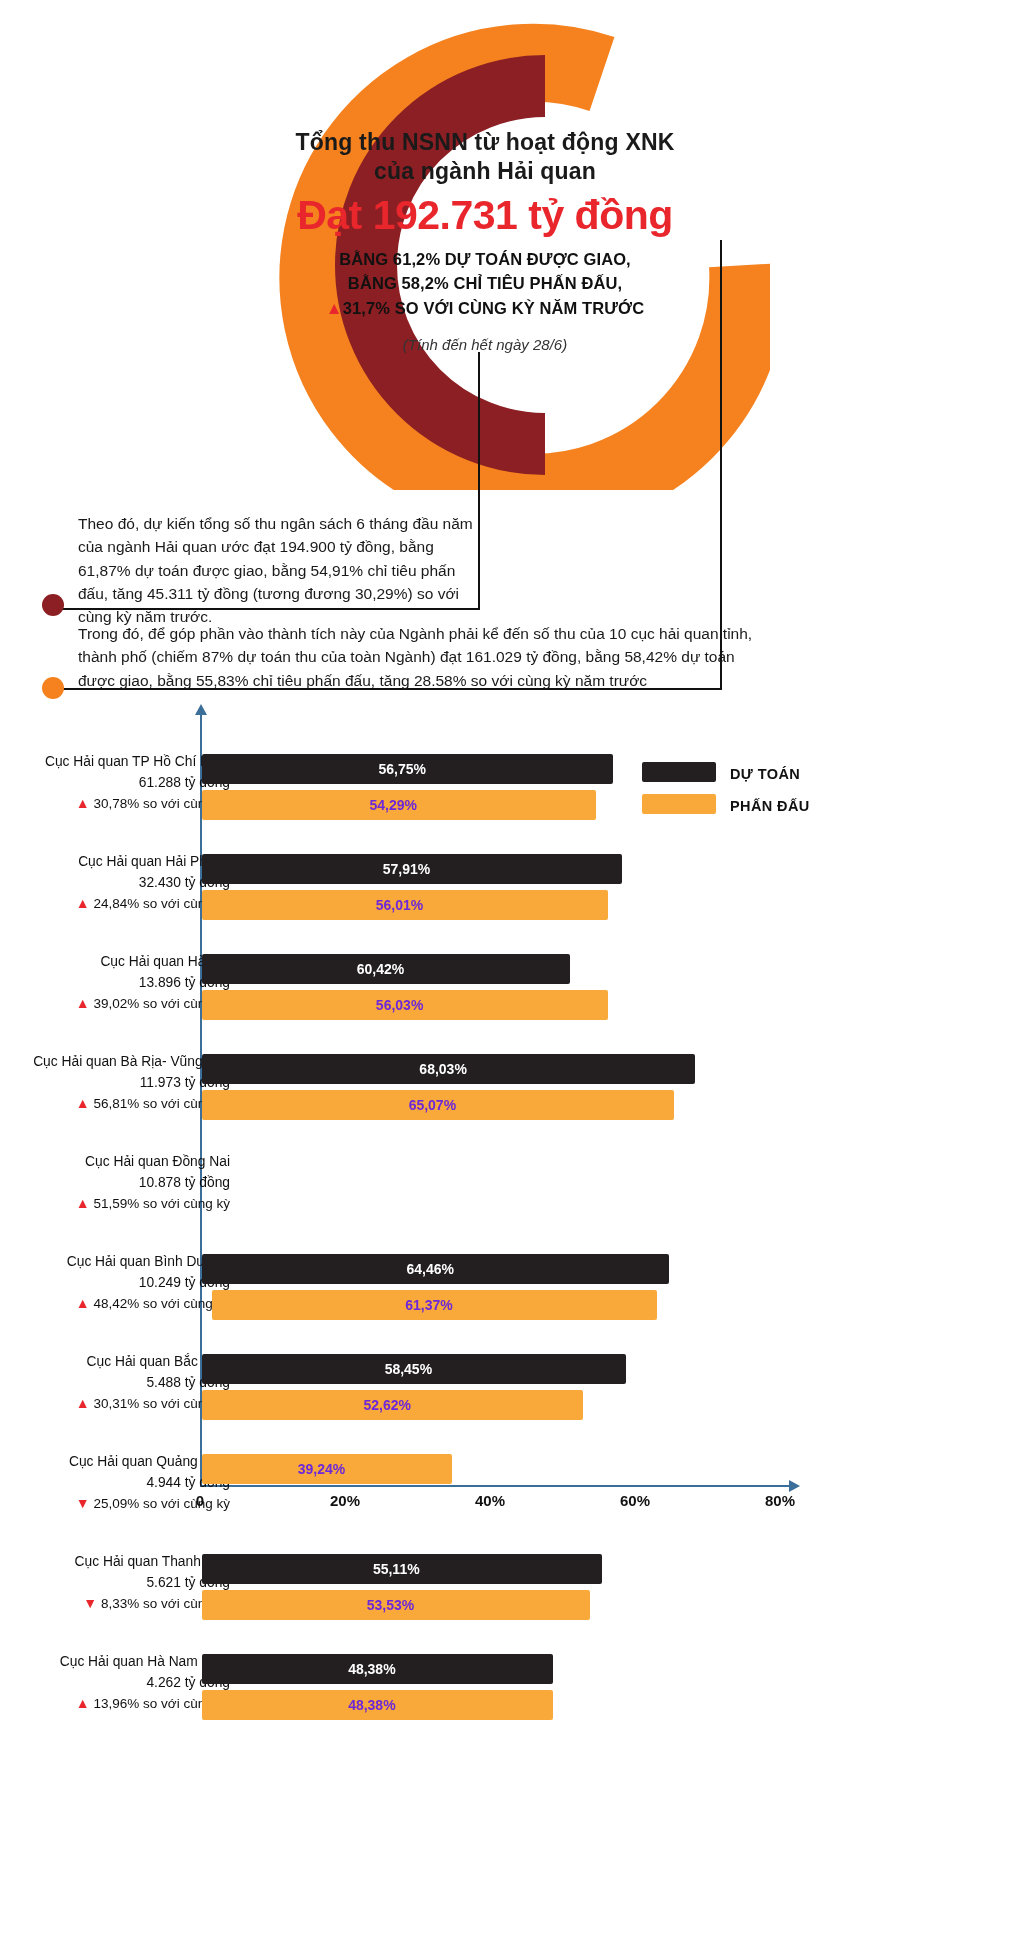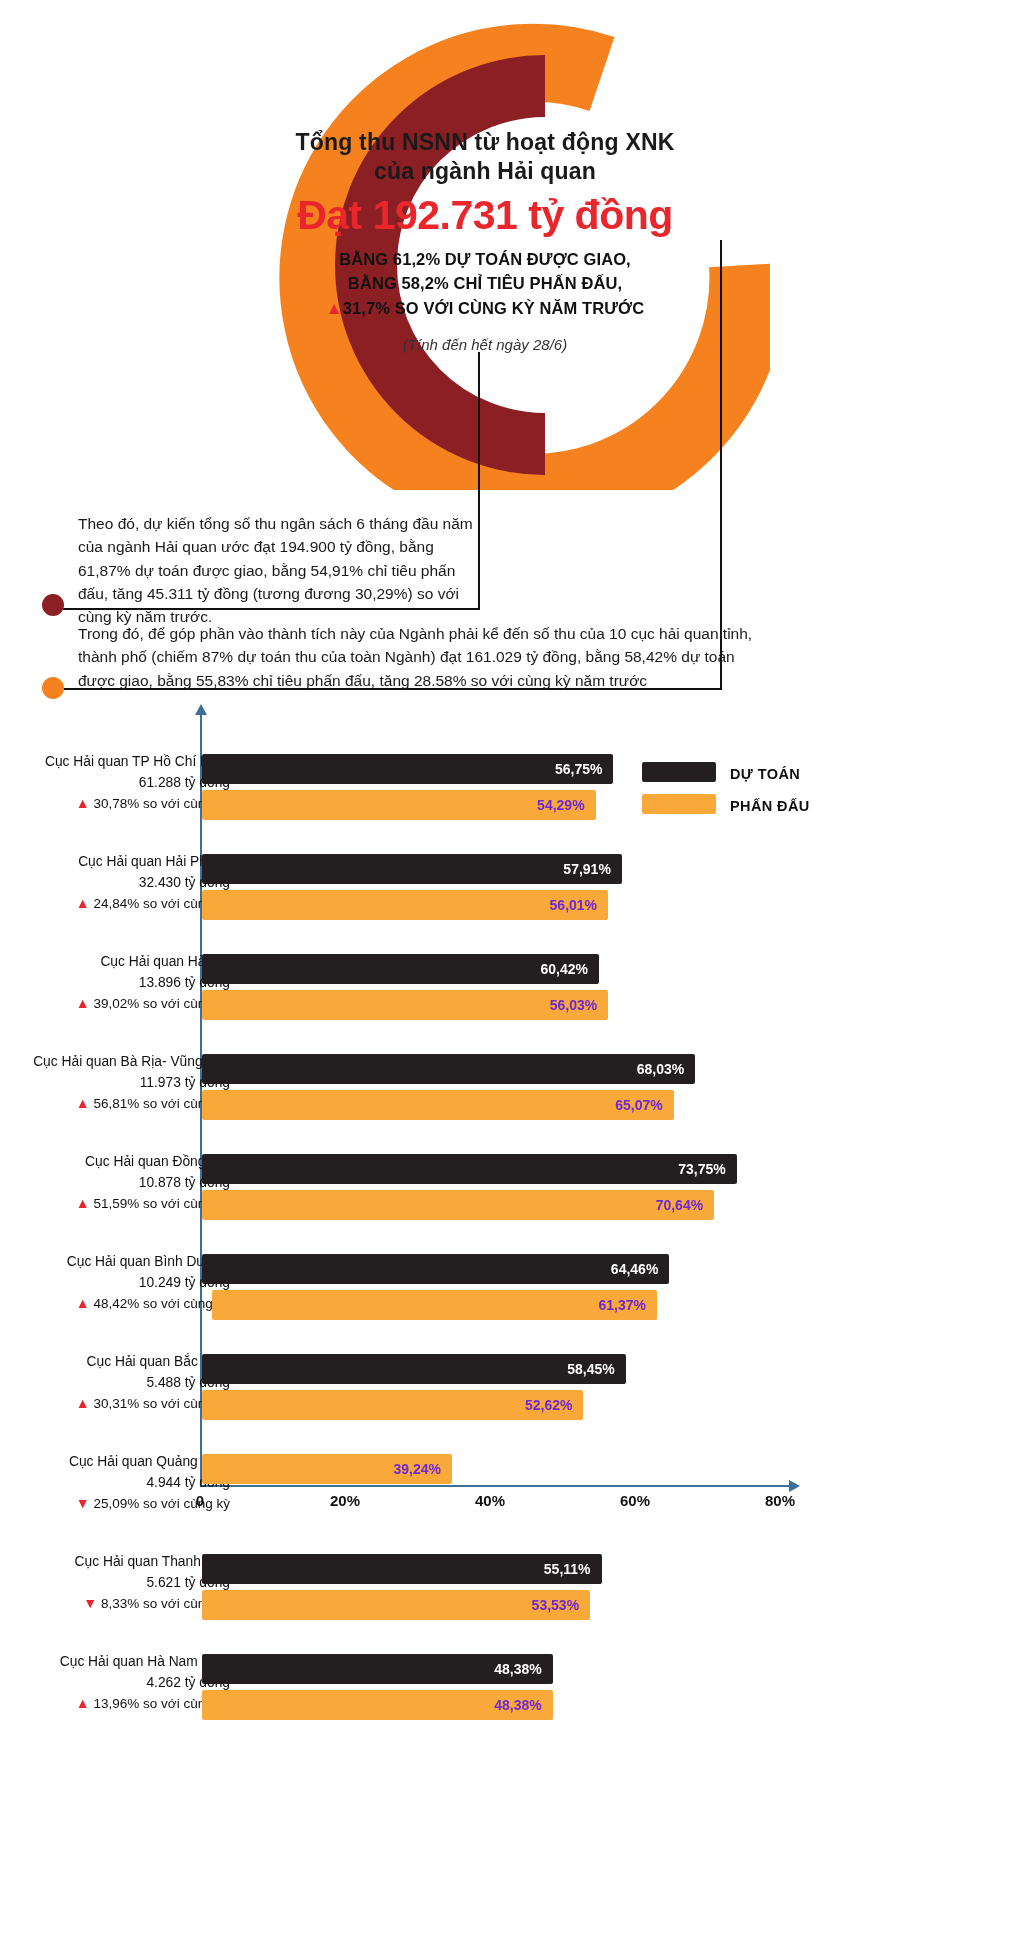--- a/index.html
+++ b/index.html
@@ -71,21 +71,21 @@
   }
   .row-label .l1{font-size:13.8px;}
   .row-label .l2{font-size:13.8px;}
   .row-label .l3{font-size:13.5px;}
   .arrow-up{color:#e8262c;font-size:14px;font-weight:bold;}
   .arrow-dn{color:#e8262c;font-size:14px;font-weight:bold;}
 
   .bars{position:absolute;left:202px;top:8px;}
   .bar{
     position:relative;height:30px;border-radius:2px;
-    display:flex;align-items:center;justify-content:flex-end;
+    display:flex;align-items:center;justify-content:center;
     box-sizing:border-box;padding-right:11px;
     font-size:14px;font-weight:bold;
   }
   .bar-dt{background:#231f20;color:#ffffff;margin-bottom:6px;}
   .bar-pd{background:#f9a93a;color:#6d28d9;}
 
   .legend{position:absolute;left:642px;top:56px;}
   .legend-item{display:flex;align-items:flex-end;margin-bottom:12px;}
   .legend-sw{width:74px;height:20px;margin-right:14px;border-radius:2px;}
   .legend-lb{font-size:14.5px;font-weight:bold;color:#111;letter-spacing:.4px;}
@@ -181,21 +181,21 @@
           </div>
         </div>
       </div>
       <div class="row">
         <div class="row-label">
           <div class="l1">Cục Hải quan Hà Nội</div>
           <div class="l2">13.896 tỷ đồng</div>
           <div class="l3"><span class="arrow-up">▲ </span>39,02% so với cùng kỳ</div>
         </div>
         <div class="bars">
-          <div class="bar bar-dt" style="width: 397px;">
+          <div class="bar bar-dt" style="width: 368px;">
             <span>60,42%</span>
           </div>
           <div class="bar bar-pd" style="width: 406.217px;">
             <span>56,03%</span>
           </div>
         </div>
       </div>
       <div class="row">
         <div class="row-label">
           <div class="l1">Cục Hải quan Bà Rịa- Vũng Tàu</div>
@@ -209,28 +209,20 @@
           <div class="bar bar-pd" style="width: 471.757px;">
             <span>65,07%</span>
           </div>
         </div>
       </div>
       <div class="row">
         <div class="row-label">
           <div class="l1">Cục Hải quan Đồng Nai</div>
           <div class="l2">10.878 tỷ đồng</div>
           <div class="l3"><span class="arrow-up">▲ </span>51,59% so với cùng kỳ</div>
-        </div>
-        <div class="bars">
-          <div class="bar bar-dt" style="width: 534.688px;">
-            <span>73,75%</span>
-          </div>
-          <div class="bar bar-pd" style="width: 512.14px;">
-            <span>70,64%</span>
-          </div>
         </div>
       </div>
       <div class="row">
         <div class="row-label">
           <div class="l1">Cục Hải quan Bình Dương</div>
           <div class="l2">10.249 tỷ đồng</div>
           <div class="l3"><span class="arrow-up">▲ </span>48,42% so với cùng kỳ</div>
         </div>
         <div class="bars">
           <div class="bar bar-dt" style="width: 467.335px;">

